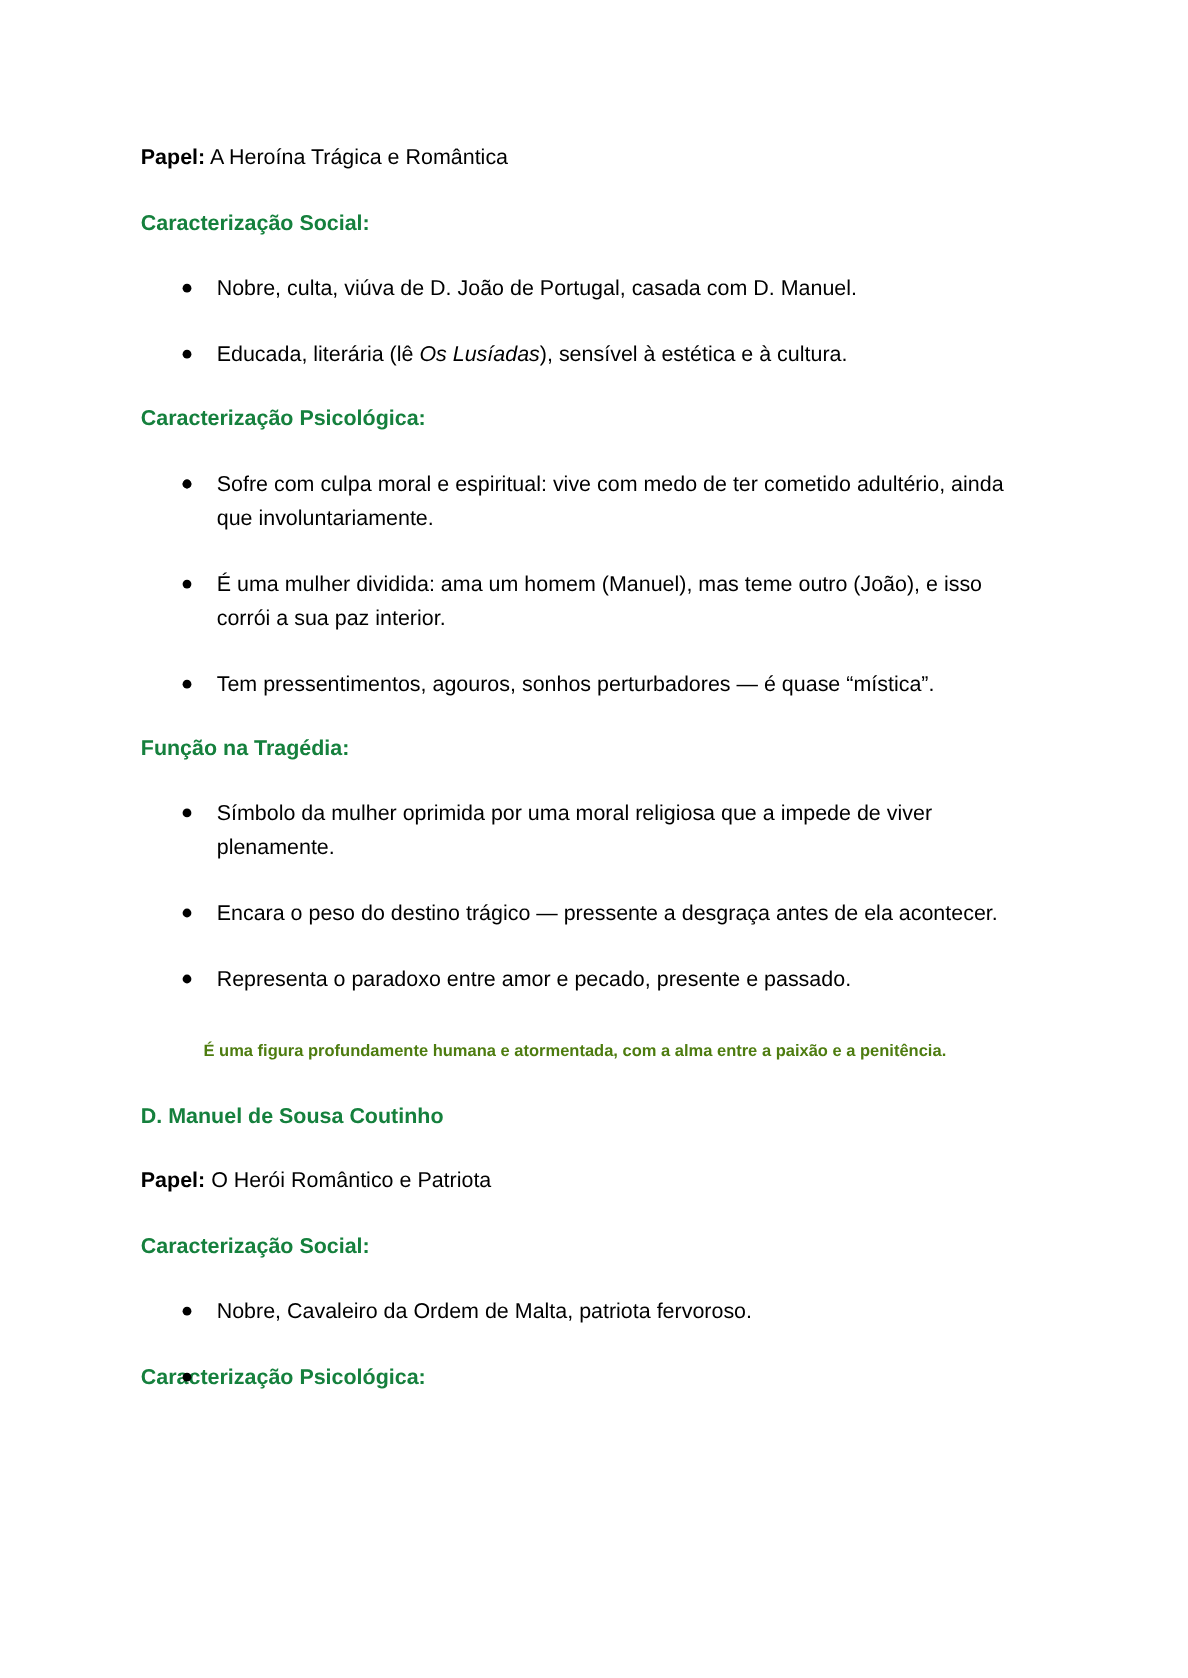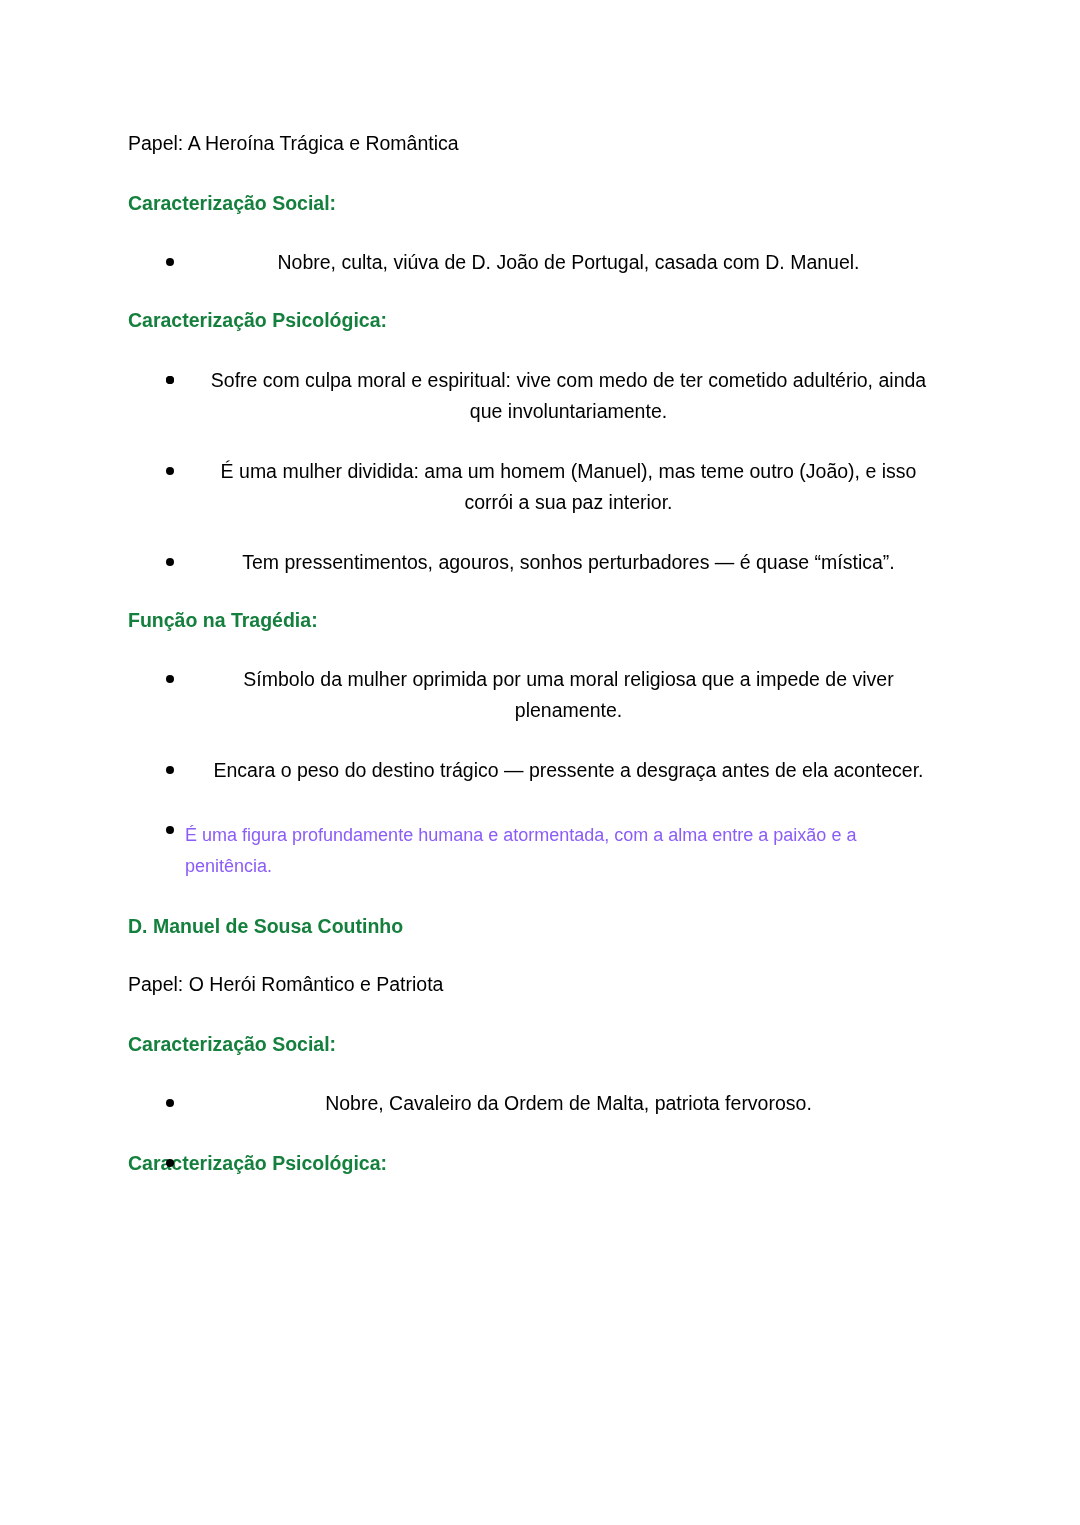--- a/index.html
+++ b/index.html
@@ -27,21 +27,21 @@
   }
 
   
   .para {
     font-size: 19.5px;
     line-height: 31px;
     margin: 0 0 29px 0;
     color: #000;
   }
   .para .lead {
-    font-weight: normal;
+    font-weight: bold;
   }
 
   
   .heading {
     font-size: 19.5px;
     line-height: 31px;
     font-weight: bold;
     margin: 0 0 27px 0;
     color: #15803d;
   }
@@ -52,21 +52,20 @@
     font-weight: bold;
     margin: 0 0 28px 0;
     color: #15803d;
   }
 
   
   ul.bullets {
     list-style: none;
     margin: 0 0 27px 0;
     padding: 0;
-    text-align: center;
   }
   ul.bullets li {
     position: relative;
     font-size: 19.5px;
     line-height: 31px;
     padding-left: 69px;
     margin-bottom: 29px;
     color: #000;
   }
   ul.bullets li:last-child {
@@ -77,25 +76,26 @@
     left: 38px;
     top: 11px;
     width: 8px;
     height: 8px;
     border-radius: 50%;
     background: #000000;
   }
 
   
   .note {
-    font-size: 18px;
+    font-size: 15px;
     line-height: 31px;
     margin: 0 0 29px 0;
     padding-left: 57px;
-    color: #8b5cf6;
+    color: #4d7c0f;
+    font-weight: bold;
   }
 
   .note-block {
     margin-top: 34px;
   }
 
   em.title-italic {
     font-style: italic;
   }
 </style>
@@ -108,20 +108,24 @@
     <p class="para">
       <span class="lead">Papel:</span><span> A Heroína Trágica e Romântica</span>
     </p>
 
     <h2 class="section-title">Caracterização Social:</h2>
 
     <ul class="bullets">
       <li>
         <span class="dot"></span>
         <span>Nobre, culta, viúva de D. João de Portugal, casada com D. Manuel.</span>
+      </li>
+      <li>
+        <span class="dot"></span>
+        <span><span>Educada, literária (lê </span><em class="title-italic">Os Lusíadas</em><span>), sensível à estética e à cultura.</span></span>
       </li>
     </ul>
 
     <h2 class="section-title">Caracterização Psicológica:</h2>
 
     <ul class="bullets">
       <li>
         <span class="dot"></span>
       </li>
       <li>
@@ -144,20 +148,21 @@
       <li>
         <span class="dot"></span>
         <span>Símbolo da mulher oprimida por uma moral religiosa que a impede de viver plenamente.</span>
       </li>
       <li>
         <span class="dot"></span>
         <span>Encara o peso do destino trágico — pressente a desgraça antes de ela acontecer.</span>
       </li>
       <li>
         <span class="dot"></span>
+        <span>Representa o paradoxo entre amor e pecado, presente e passado.</span>
       </li>
     </ul>
 
     <p class="note note-block">É uma figura profundamente humana e atormentada, com a alma entre a paixão e a penitência.</p>
 
     <h2 class="heading">D. Manuel de Sousa Coutinho</h2>
 
     <p class="para">
       <span class="lead">Papel:</span><span> O Herói Romântico e Patriota</span>
     </p>

